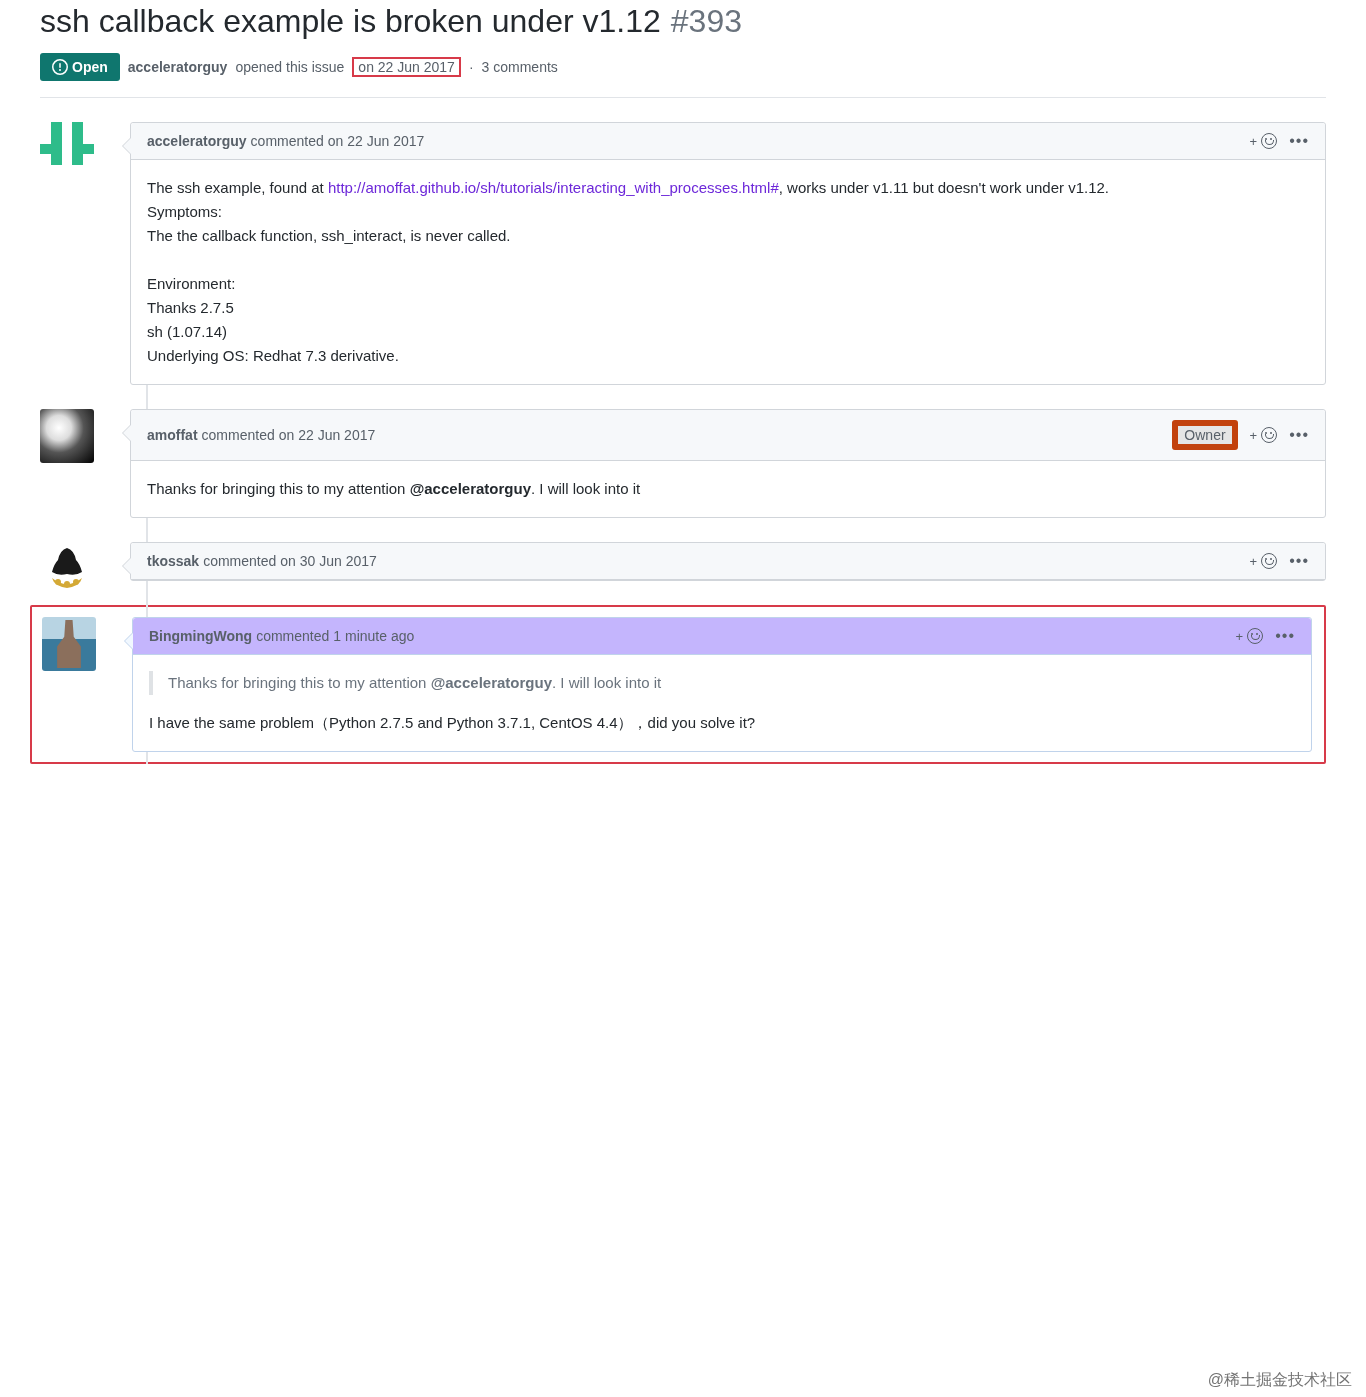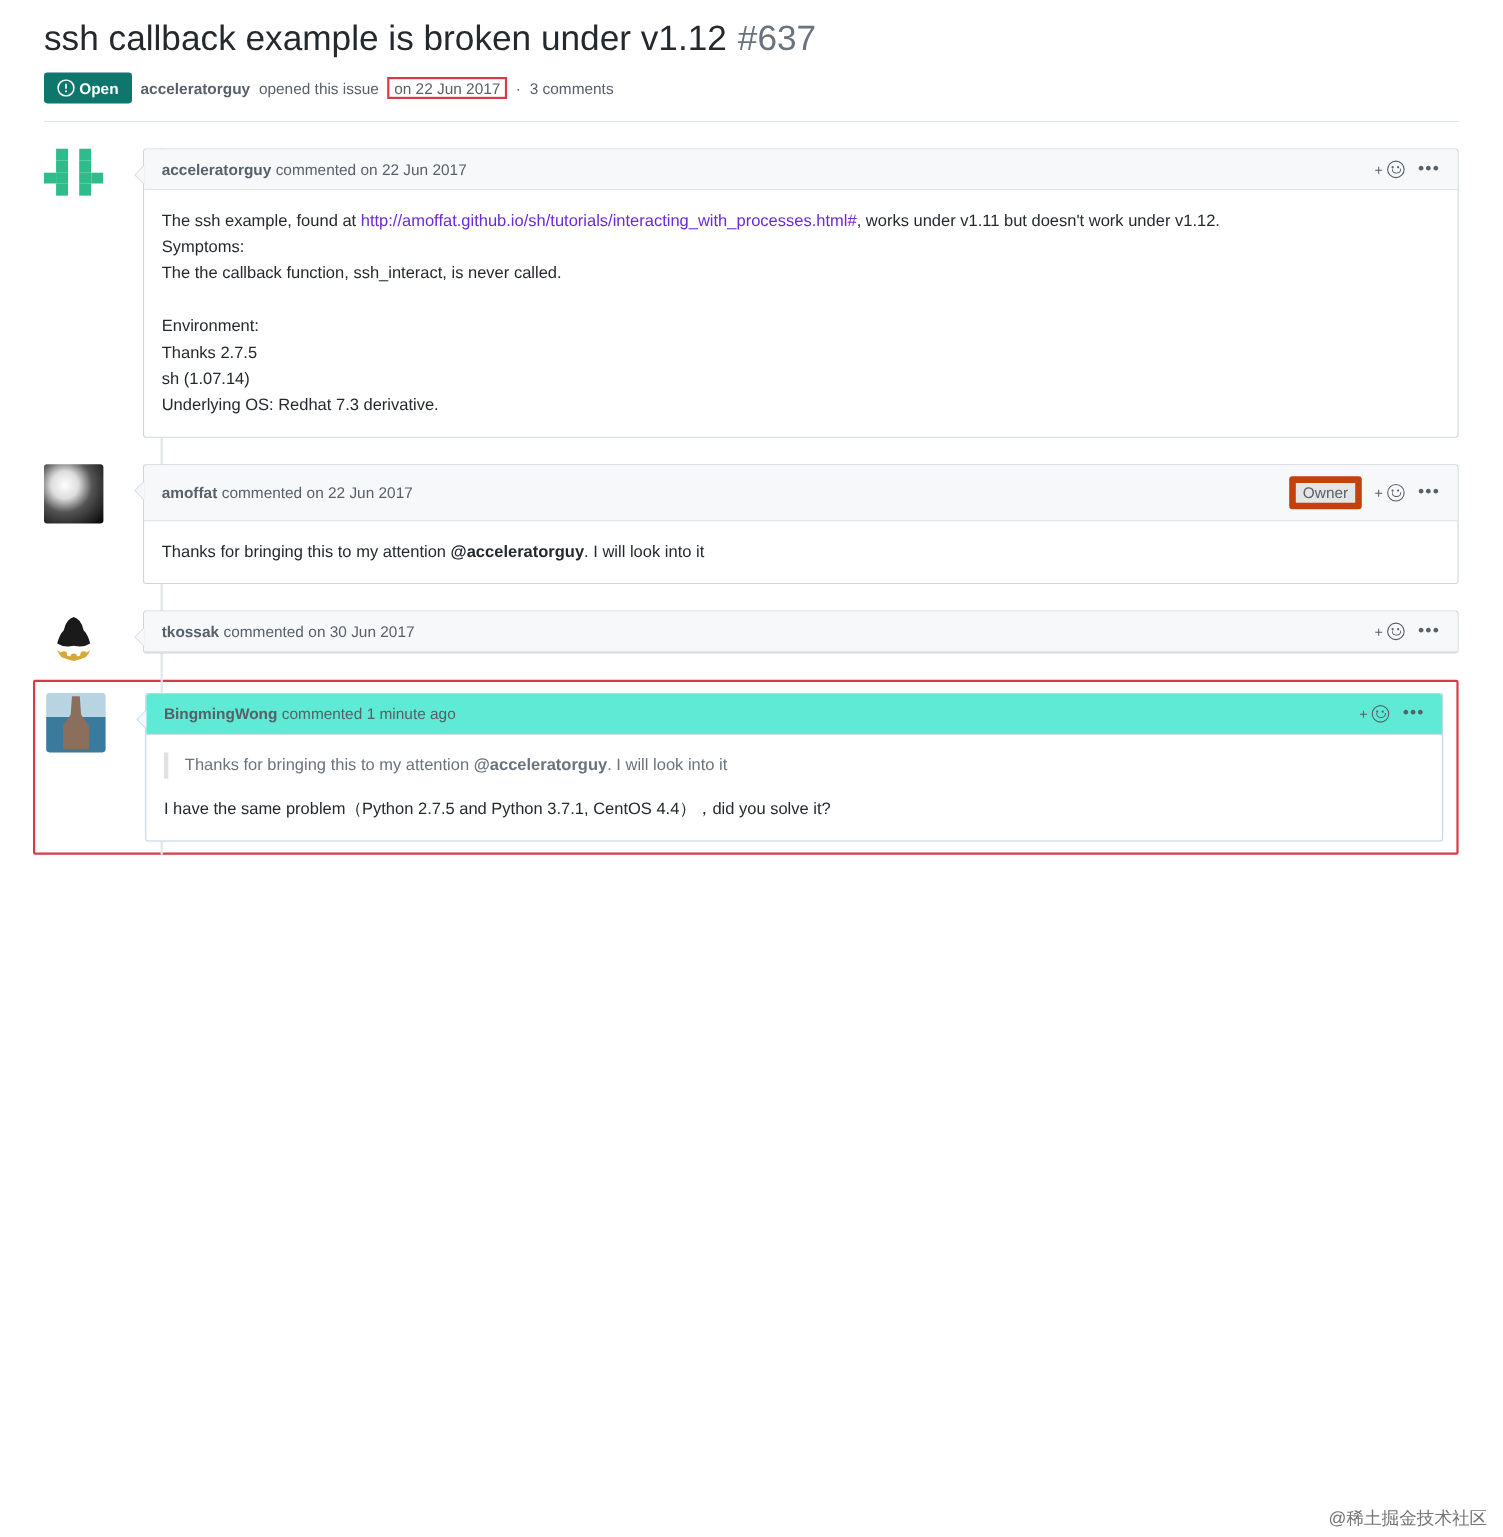--- a/index.html
+++ b/index.html
@@ -4,21 +4,21 @@
   <style>
     * { box-sizing: border-box; margin: 0; padding: 0; }
     body {
       font-family: -apple-system, BlinkMacSystemFont, "Segoe UI", Helvetica, Arial, sans-serif;
       font-size: 14px;
       color: #24292e;
       background: #fff;
       padding: 0 40px 40px 40px;
     }
     .issue-header {
-      padding-top: 14px;
+      padding-top: 1px;
       padding-bottom: 16px;
       border-bottom: 1px solid #e1e4e8;
       margin-bottom: 24px;
     }
     .issue-title-row {
       display: flex;
       align-items: baseline;
       gap: 10px;
       margin-bottom: 12px;
     }
@@ -146,21 +146,21 @@
       background: #f6f8fa;
       padding: 10px 16px;
       border-bottom: 1px solid #d1d5da;
       border-radius: 3px 3px 0 0;
       display: flex;
       align-items: center;
       justify-content: space-between;
       color: #586069;
     }
     .comment-box.highlighted .comment-header {
-      background: #5eead4;
+      background: #c4b5fd;
       border-bottom-color: #c0d3eb;
     }
     .comment-header-left {
       display: flex;
       align-items: center;
       gap: 4px;
     }
     .comment-author {
       font-weight: 600;
       color: #586069;
@@ -257,21 +257,21 @@
       font-size: 16px;
     }
     .plus-sign { font-size: 13px; margin-right: 2px; }
   </style>
 </head>
 <body>
 
 <div class="issue-header">
   <div class="issue-title-row">
     <span class="issue-title">ssh callback example is broken under v1.12</span>
-    <span class="issue-number">#637</span>
+    <span class="issue-number">#393</span>
   </div>
   <div class="issue-meta-row">
     <span class="state-badge">
       <svg viewBox="0 0 16 16" width="16" height="16">
           <path fill-rule="evenodd" d="M8 1.5a6.5 6.5 0 100 13 6.5 6.5 0 000-13zM0 8a8 8 0 1116 0A8 8 0 010 8zm9 3a1 1 0 11-2 0 1 1 0 012 0zm-.25-6.25a.75.75 0 00-1.5 0v3.5a.75.75 0 001.5 0v-3.5z"></path>
         </svg>
       <span>Open</span>
     </span>
     <a class="issue-author-link">acceleratorguy</a>
     <span>opened this issue</span>

